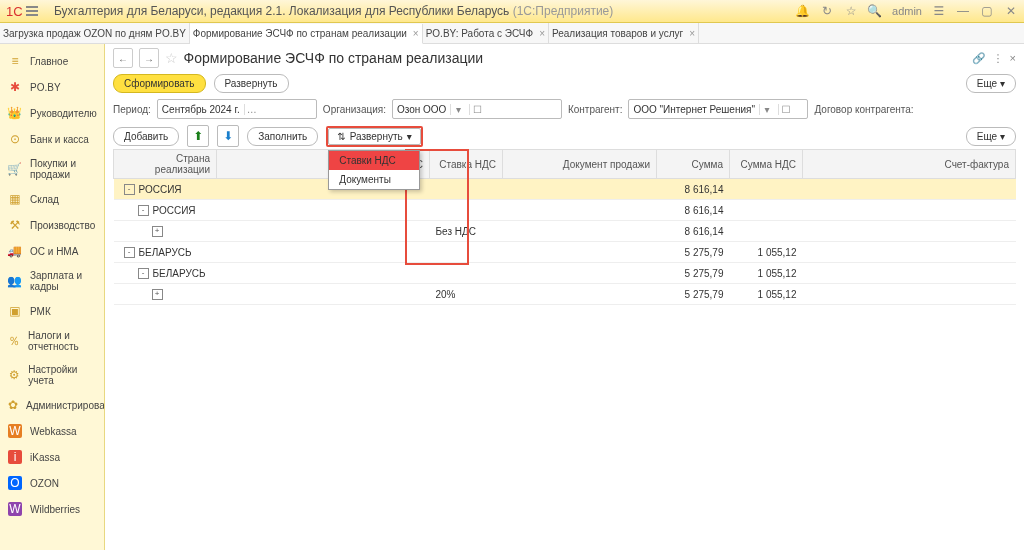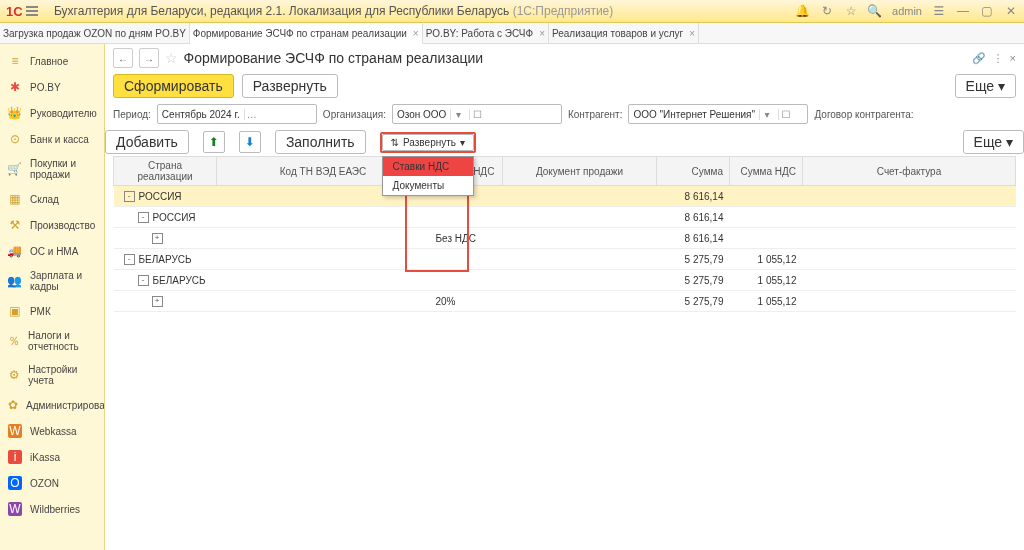--- a/index.html
+++ b/index.html
@@ -1,17 +1,17 @@
 <!DOCTYPE html>
 <html><head>
 <meta charset="utf-8">
 <style>
 html,body{margin:0;padding:0;font-family:Arial,sans-serif;font-size:11px;color:#333;background:#fff;overflow:hidden;width:1024px;height:550px}
 .titlebar{height:22px;background:linear-gradient(#fff6d8,#ffe88c);display:flex;align-items:center;padding:0 6px;border-bottom:1px solid #e0c850}
-.logo{width:16px;height:16px;color:#d93030;font-weight:bold;font-size:13px;display:flex;align-items:center}
+.logo{width:16px;height:16px;color:#d93030;font-weight:normal;font-size:13px;display:flex;align-items:center}
 .burger{width:16px;height:16px;margin-left:4px;display:flex;flex-direction:column;justify-content:center;gap:2px}
 .burger span{height:2px;background:#888;width:12px}
 .title-text{margin-left:12px;color:#555;font-size:12px}
 .title-paren{color:#999}
 .title-right{margin-left:auto;display:flex;align-items:center;gap:10px;color:#888}
 .title-icon{width:14px;height:14px;display:flex;align-items:center;justify-content:center;font-size:12px}
 .tabstrip{height:20px;background:#f7f7f7;border-bottom:1px solid #ddd;display:flex;align-items:stretch}
 .tab{padding:0 3px;display:flex;align-items:center;gap:6px;border-right:1px solid #ddd;font-size:10px;color:#444}
 .tab.active{background:#fff;border-bottom:1px solid #fff;position:relative;top:1px}
 .tab .tabclose{color:#999;font-size:10px}
@@ -19,41 +19,41 @@
 .sidebar{width:104px;background:#fff8d6;border-right:1px solid #e8d880;padding-top:4px;overflow:hidden}
 .navitem{display:flex;align-items:center;gap:8px;padding:6px 8px;color:#444;font-size:10px;cursor:pointer}
 .navitem .nicon{width:14px;height:14px;display:flex;align-items:center;justify-content:center;color:#d0a030;font-size:12px}
 .main{flex:1;display:flex;flex-direction:column;overflow:hidden}
 .page-head{display:flex;align-items:center;padding:4px 8px;gap:6px}
 .navbtn{width:18px;height:18px;border:1px solid #ccc;border-radius:2px;background:#fff;display:flex;align-items:center;justify-content:center;font-size:10px;color:#666}
 .star{color:#ccc;font-size:14px}
 .page-title{font-size:14px;color:#333}
 .head-right{margin-left:auto;display:flex;gap:6px;color:#888}
 .tool1{display:flex;align-items:center;padding:2px 8px;gap:8px}
-.btn{border:1px solid #bbb;border-radius:3px;padding:3px 10px;background:#fff;font-size:14px;color:#333;cursor:pointer}
+.btn{border:1px solid #bbb;border-radius:9px;padding:3px 10px;background:#fff;font-size:10px;color:#333;cursor:pointer}
 .btn.primary{background:#ffe040;border-color:#d4b820}
 .filters{display:flex;align-items:center;gap:6px;padding:4px 8px;font-size:10px;color:#555}
 .filters label{white-space:nowrap}
 .fld{border:1px solid #bbb;border-radius:2px;height:18px;display:flex;align-items:center;padding:0 4px;background:#fff;font-size:10px;color:#333}
 .fld.period{width:150px}
 .fld.org{width:160px}
 .fld.contr{width:170px}
 .fld.dog{width:150px}
 .dd{width:14px;text-align:center;color:#888;border-left:1px solid #ddd;margin-left:4px}
-.tool2{display:flex;align-items:center;gap:14px;padding:2px 0}
+.tool2{display:flex;align-items:center;gap:8px;padding:2px 8px}
 .smallbtn{border:1px solid #bbb;border-radius:2px;width:20px;height:20px;display:flex;align-items:center;justify-content:center;background:#fff;color:#1a7f1a;font-size:12px}
 .expand-wrap{position:relative;border:2px solid #e74c3c;border-radius:2px}
 .expand-btn{border:1px solid #bbb;border-radius:2px;padding:2px 8px;background:#fff;font-size:10px;display:flex;align-items:center;gap:4px}
 .menu{position:absolute;top:22px;left:0;width:90px;background:#fff;border:1px solid #999;box-shadow:2px 2px 4px rgba(0,0,0,.2);z-index:10}
 .menu-item{padding:4px 10px;font-size:10px}
 .menu-item.hl{background:#ef4444}
 .more-right{margin-left:auto}
 .tablewrap{flex:1;overflow:hidden;padding:0 8px;position:relative}
 table{width:100%;border-collapse:collapse;font-size:10px}
-th{background:#f4f4f4;border:1px solid #ddd;padding:3px 6px;text-align:center;color:#555;font-weight:normal}
+th{background:#f4f4f4;border:1px solid #ddd;padding:3px 6px;text-align:right;color:#555;font-weight:normal}
 td{border-bottom:1px solid #eee;padding:3px 6px;color:#333;height:14px}
 tr.selrow td{background:#fff3c4}
 .num{text-align:right}
 .tree{display:flex;align-items:center;gap:4px}
 .treebox{width:9px;height:9px;border:1px solid #888;display:flex;align-items:center;justify-content:center;font-size:8px;line-height:8px;color:#555}
 .col-highlight{position:absolute;border:2px solid #e74c3c;pointer-events:none}
 </style>
 </head>
 <body>
 

